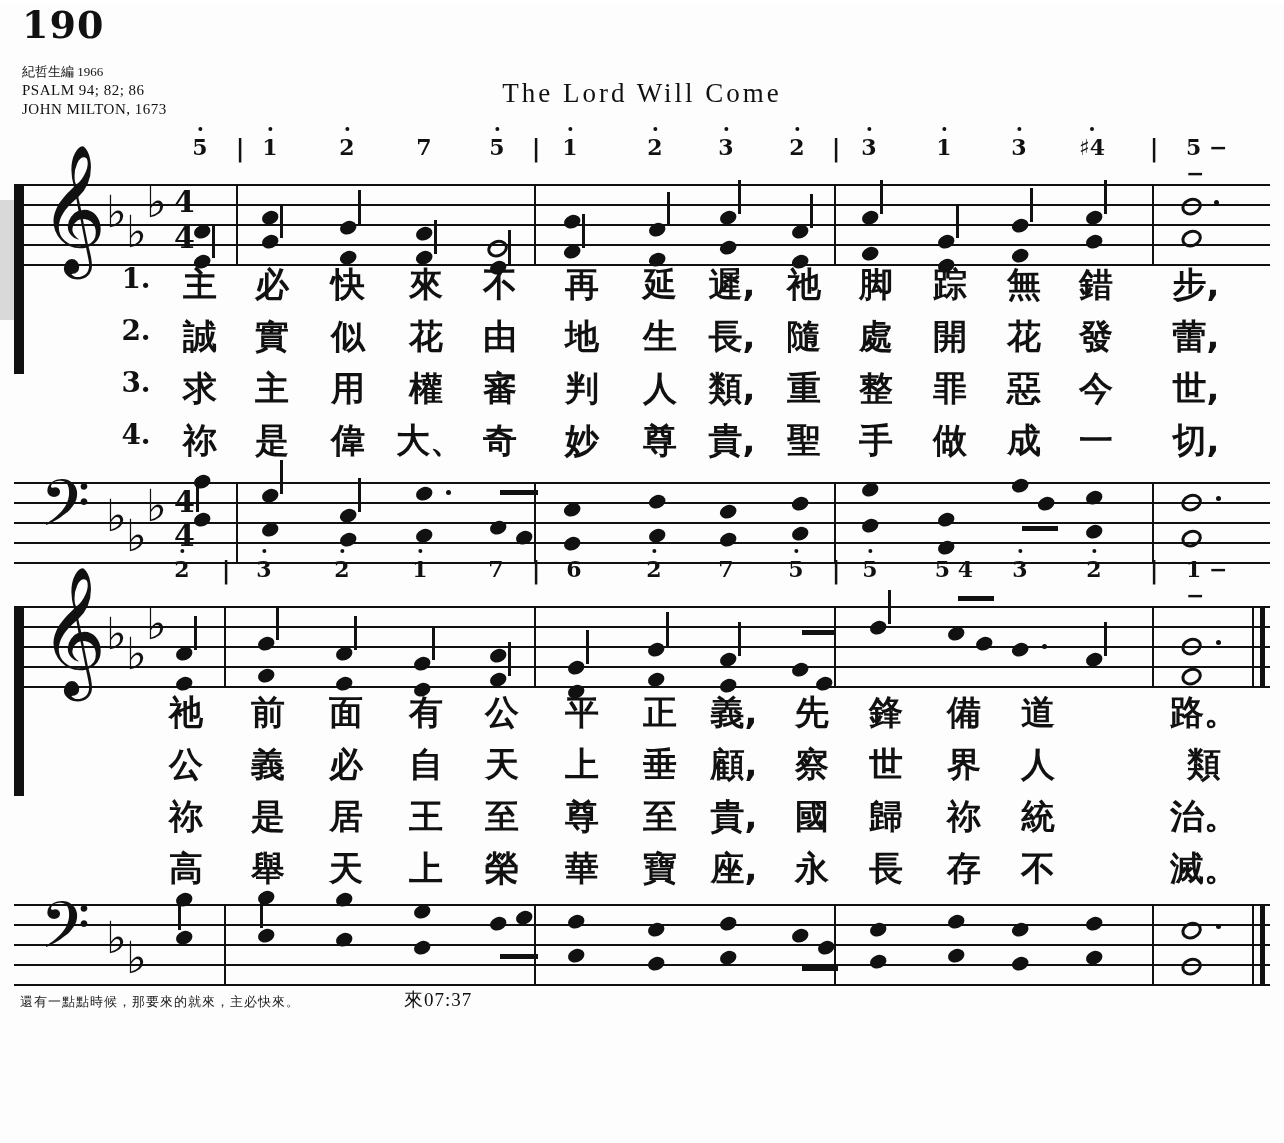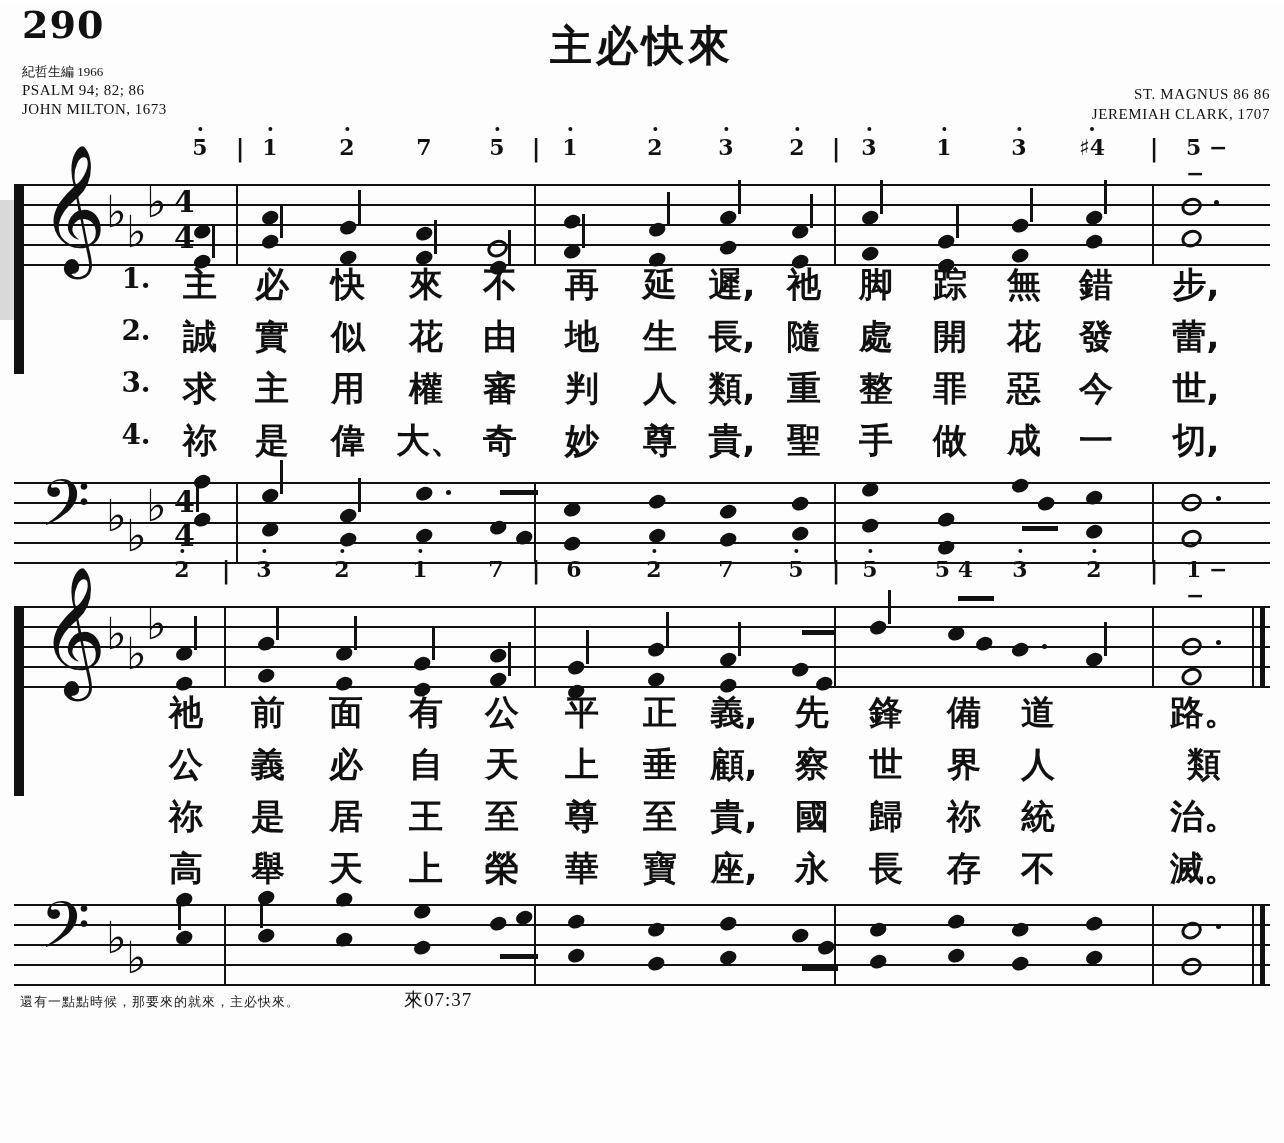--- a/index.html
+++ b/index.html
@@ -271,34 +271,30 @@
   }
 </style>
 </head>
 <body>
 
 <div id="page">
 
   <div class="top-edge"></div>
   <div class="left-shadow"></div>
 
-  <div class="hymn-number">290</div>
+  <div class="hymn-number">190</div>
 
   <div class="credits-left">
     <div class="cn">紀哲生編 1966</div>
     <div>PSALM 94; 82; 86</div>
     <div>JOHN MILTON, 1673</div>
   </div>
 
-  <div class="title-cn">主必快來</div>
-
-  <div class="credits-right">
-    <div>ST. MAGNUS 86 86</div>
-    <div>JEREMIAH CLARK, 1707</div>
-  </div>
+  <div class="title-en">The Lord Will Come</div>
+
 
   <div class="system sys1">
 
     <div class="numrow">
       <span class="dot" style="left:186px;">5</span>
       <span class="bar" style="left:226px;">|</span>
       <span class="dot" style="left:256px;">1</span>
       <span class="dot" style="left:333px;">2</span>
       <span style="left:410px;">7</span>
       <span class="dot" style="left:483px;">5</span>

